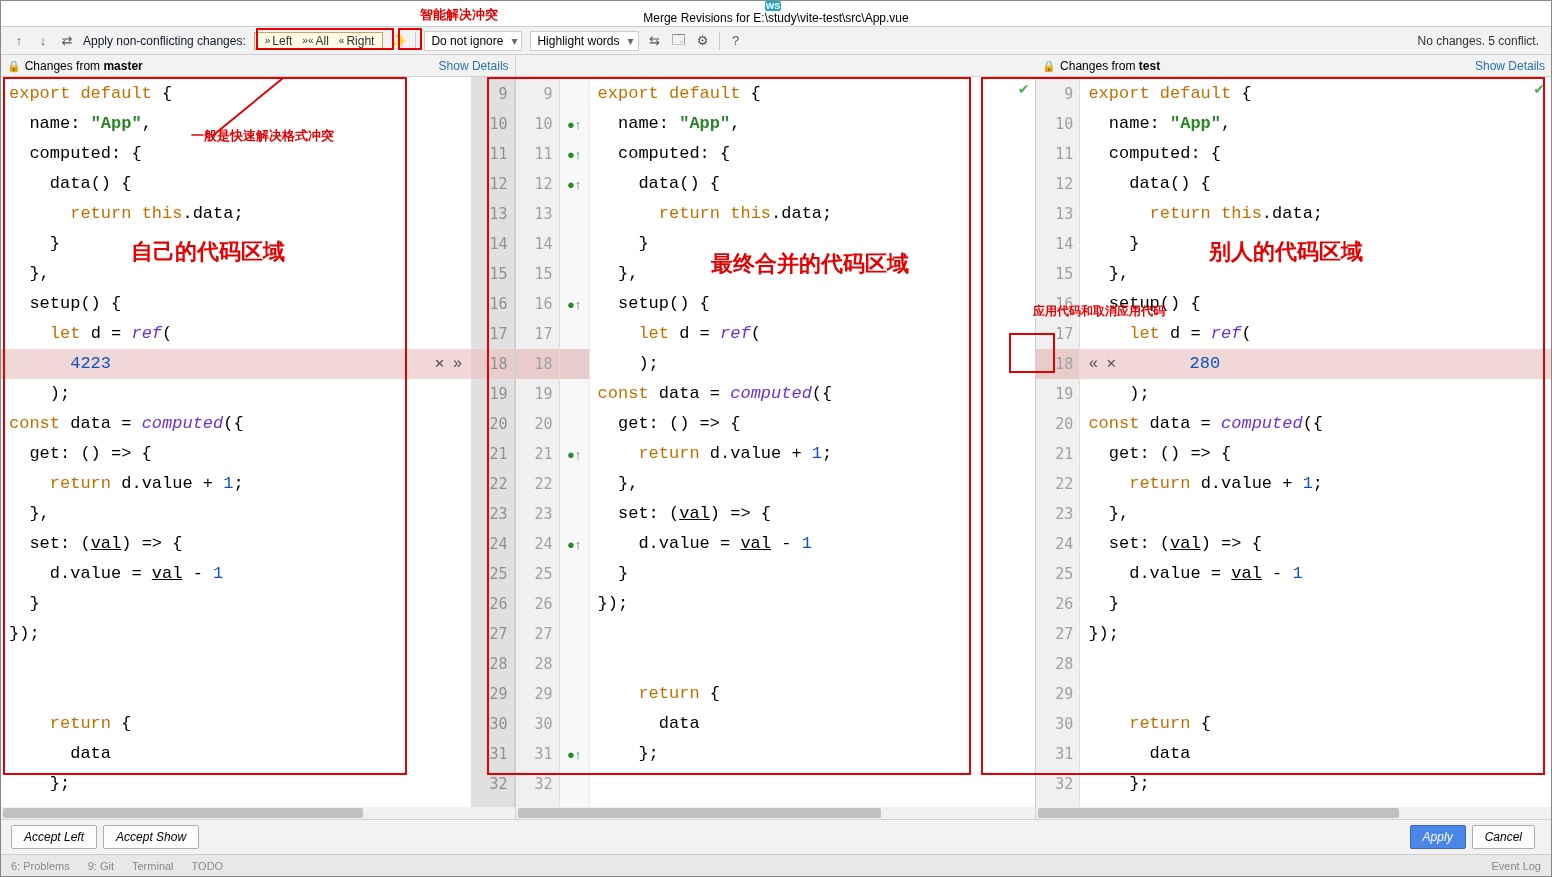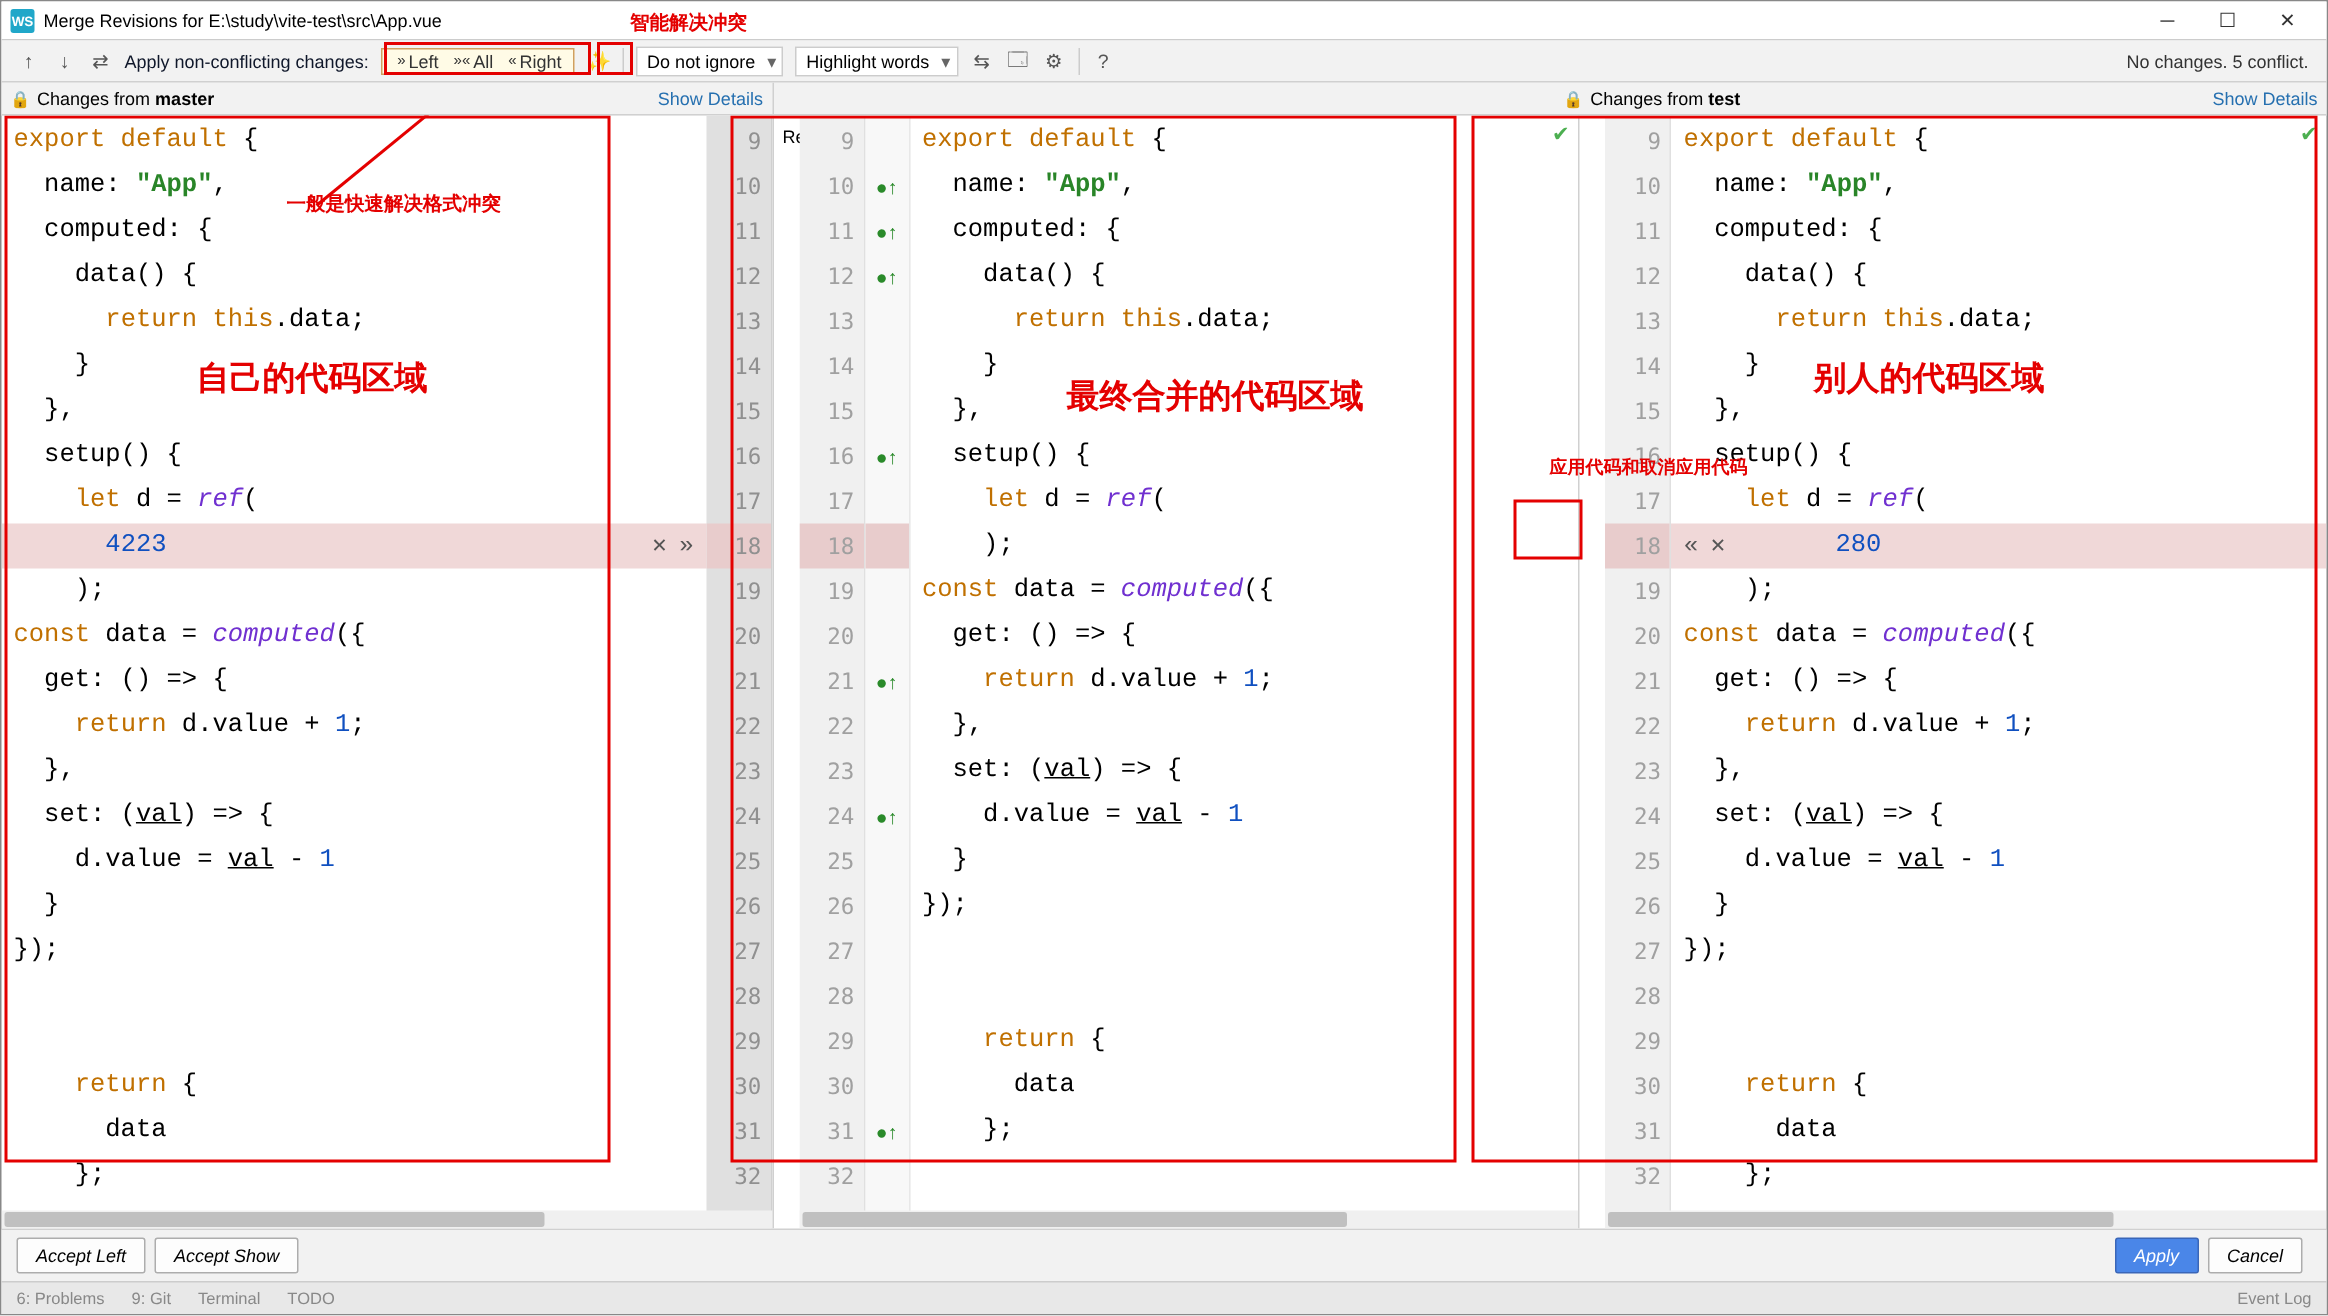--- a/index.html
+++ b/index.html
@@ -1,20 +1,20 @@
 <!DOCTYPE html>
 <html><head>
 <meta charset="utf-8">
 <style>
 * { margin: 0; padding: 0; box-sizing: border-box; }
 body { font-family: "Segoe UI", Arial, sans-serif; font-size: 12px; background: #fff; overflow: hidden; }
 .window { width: 1552px; height: 877px; display: flex; flex-direction: column; border: 1px solid #888; }
 
 
-.titlebar { height: 26px; background: #fff; border-bottom: 1px solid #ccc; display: flex; align-items: center; padding: 0 6px; }
+.titlebar { height: 26px; background: #fff; border-bottom: 1px solid #ccc; display: flex; align-items: center; padding: 0 6px; flex-direction: column; }
 .ws-icon { width: 16px; height: 16px; background: #20a7c9; margin-right: 6px; border-radius: 2px; display: flex; align-items: center; justify-content: center; color: #fff; font-size: 9px; font-weight: bold; }
 .title-text { flex: 1; font-size: 12px; color: #000; }
 .win-controls { display: flex; }
 .win-btn { width: 40px; height: 26px; display: flex; align-items: center; justify-content: center; color: #333; font-size: 13px; cursor: default; }
 
 
 .toolbar { height: 28px; background: #f2f2f2; border-bottom: 1px solid #d0d0d0; display: flex; align-items: center; padding: 0 6px; position: relative; }
 .tb-icon { width: 20px; height: 20px; display: flex; align-items: center; justify-content: center; margin: 0 2px; color: #555; font-size: 13px; cursor: default; }
 .tb-link { color: #0f172a; font-size: 12px; margin: 0 4px; cursor: default; }
 .tb-group { display: flex; align-items: center; border: 1px solid #d0a060; background: #fffbe6; margin: 0 4px; padding: 1px 4px; }
@@ -36,21 +36,21 @@
 .subhdr-l, .subhdr-r { display: flex; align-items: center; padding: 0 6px; }
 .subhdr-l { width: 33.2%; border-right: 1px solid #d0d0d0; justify-content: space-between; }
 .subhdr-m { width: 33.6%; display: flex; align-items: flex-end; padding: 0 6px; border-right: 6px solid #6d28d9; margin-top: 43px; }
 .subhdr-r { flex: 1; justify-content: space-between; }
 .lock { font-size: 11px; margin-right: 4px; }
 .branch-name { font-weight: normal; }
 .branch-name b { font-weight: bold; }
 .show-details { color: #2670b0; cursor: default; }
 
 
-.panes { flex: 1; display: flex; overflow: hidden; position: relative; border-bottom: 1px solid #d0d0d0; gap: 17px; }
+.panes { flex: 1; display: flex; overflow: hidden; position: relative; border-bottom: 1px solid #d0d0d0; }
 .pane { position: relative; overflow: hidden; }
 .pane-l { width: 33.2%; border-right: 1px solid #d0d0d0; display: flex; }
 .pane-m { width: 33.6%; border-right: 1px solid #d0d0d0; display: flex; }
 .pane-r { flex: 1; display: flex; }
 .gutter { width: 44px; background: #f0f0f0; border-right: 1px solid #e0e0e0; font-family: Consolas, monospace; font-size: 15px; color: #a0a0a0; text-align: right; padding-top: 2px; }
 .gutter div { height: 30px; line-height: 30px; padding-right: 6px; }
 .gutter2 { width: 30px; background: #f8f8f8; border-right: 1px solid #e8e8e8; padding-top: 2px; }
 .gutter2 div { height: 30px; display: flex; align-items: center; justify-content: center; font-size: 11px; }
 .marker-green { color: #2a8a2a; font-size: 13px; }
 .code { flex: 1; font-family: Consolas, "Courier New", monospace; font-size: 17px; padding-top: 2px; overflow-x: auto; }

